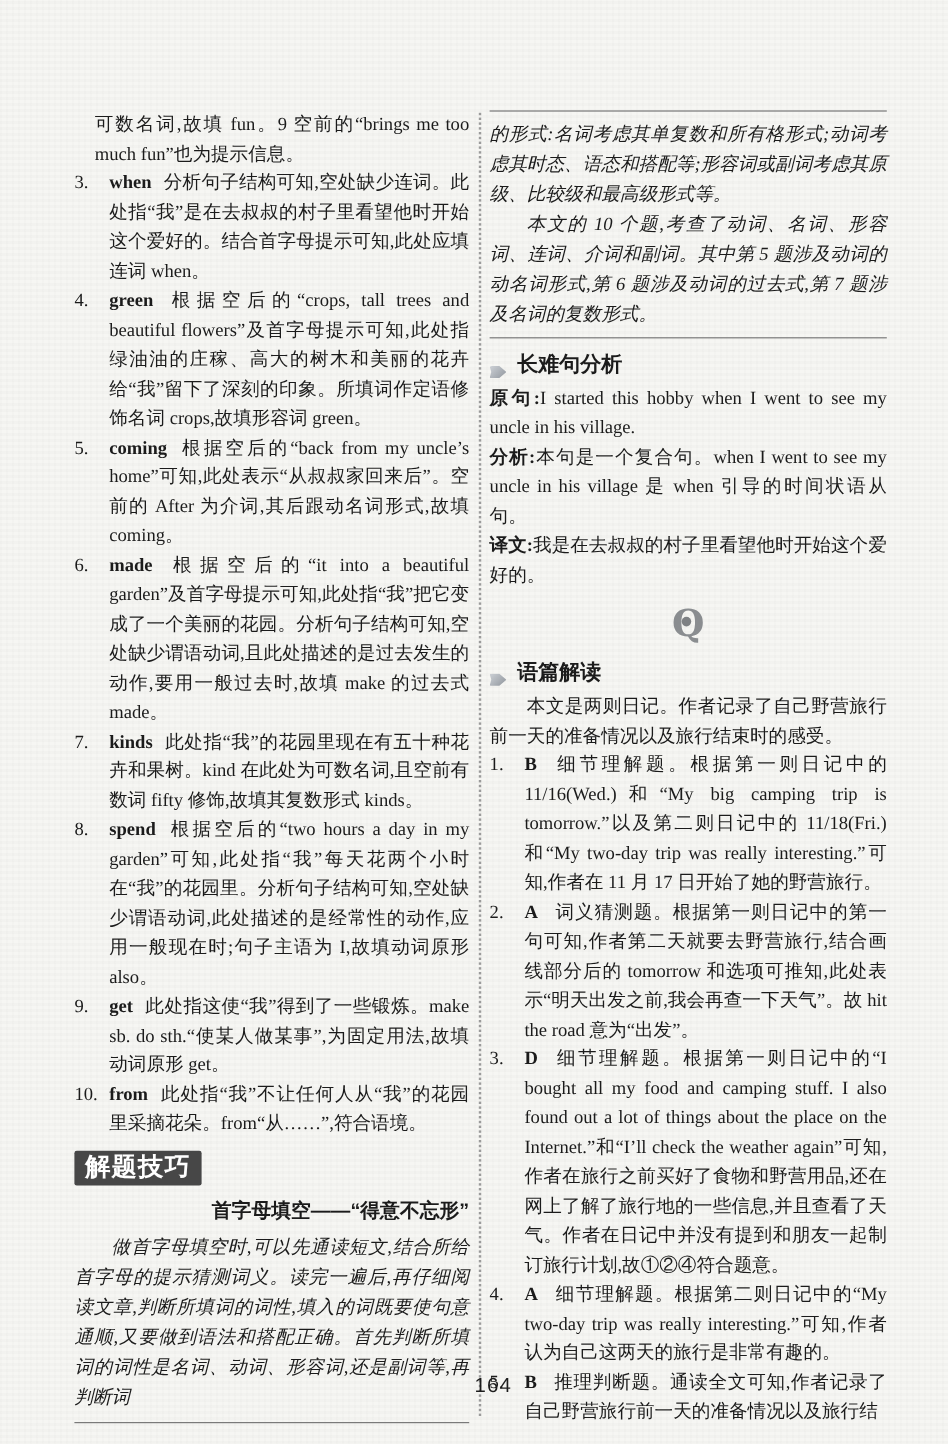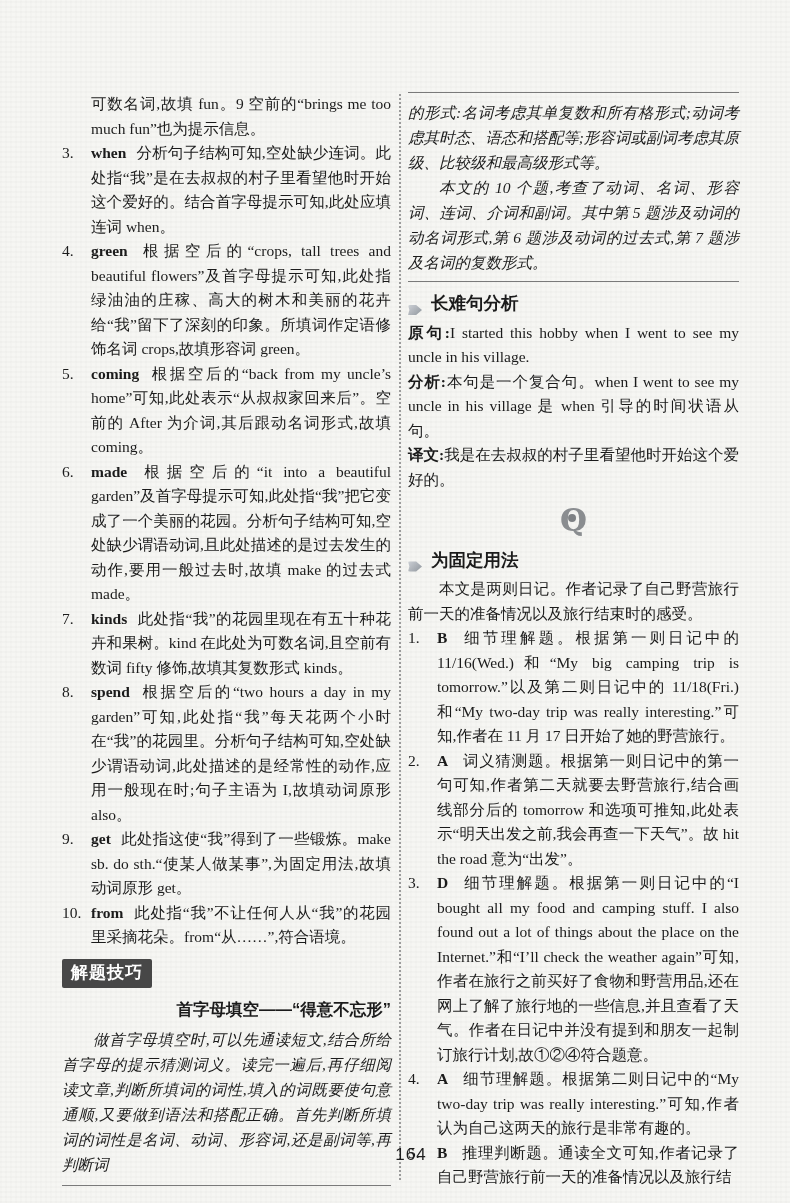--- a/index.html
+++ b/index.html
@@ -14,34 +14,34 @@
     -webkit-font-smoothing:antialiased;
   }
   .page{position:absolute;inset:0;overflow:hidden;}
   .columns{position:absolute;left:62px;top:92px;display:flex;}
   .col{font-size:15.5px;line-height:24.5px;}
   .col.left{width:329px;}
   .col.right{width:331px;}
   .vdivider{align-self:stretch;width:0;border-left:2px dotted #9b9b9b;margin:2px 7px 10px 8px;}
 
   .para{margin:0;text-align:justify;}
-  .para.intro{margin-left:29px;}
+  .para.intro{margin-left:17px;}
   .ind{text-indent:2em;}
 
   .item{position:relative;padding-left:29px;}
   .item .num{position:absolute;left:0;top:0;}
   .item .word{font-weight:bold;margin-right:10px;}
   .item .letter{font-weight:bold;margin-right:14px;}
   .itext{margin:0;text-align:justify;}
 
   .tipbox{margin-top:9px;}
   .tiplabel{
     display:inline-block;background:#474747;color:#ffffff;
     font-family:"Liberation Sans","DejaVu Sans",sans-serif;
-    font-size:17px;font-weight:bold;letter-spacing:1px;
+    font-size:21px;font-weight:bold;letter-spacing:1px;
     padding:2px 9px 3px 9px;border-radius:2px;
   }
   .tiptitle{
     text-align:right;font-weight:bold;font-size:16.5px;
     font-family:"Liberation Sans","DejaVu Sans",sans-serif;
     margin:9px 0 5px 0;
   }
   .tipbody{margin:0;text-align:justify;font-style:italic;line-height:25px;}
   .rule{border:none;border-bottom:1.5px solid #7a7a7a;height:0;}
   .rule.under-tip{margin-top:8px;}
@@ -144,21 +144,21 @@
       <p class="para"><b class="salabel">原句:</b><span>I started this hobby when I went to see my uncle in his village.</span></p>
       <p class="para"><b class="salabel">分析:</b><span>本句是一个复合句。when I went to see my uncle in his village 是 when 引导的时间状语从句。</span></p>
       <p class="para"><b class="salabel">译文:</b><span>我是在去叔叔的村子里看望他时开始这个爱好的。</span></p>
 
       <div class="clogo">
         <span class="q">Q</span>
       </div>
 
       <div class="secheader">
         <span class="marker"></span>
-        <span>为固定用法</span>
+        <span>语篇解读</span>
       </div>
       <p class="para ind">本文是两则日记。作者记录了自己野营旅行前一天的准备情况以及旅行结束时的感受。</p>
 
 
       <div class="item">
         <span class="num">1.</span>
         <p class="itext"><b class="letter">B</b><span>细节理解题。根据第一则日记中的 11/16(Wed.)和“My big camping trip is tomorrow.”以及第二则日记中的 11/18(Fri.)和“My two-day trip was really interesting.”可知,作者在 11 月 17 日开始了她的野营旅行。</span></p>
       </div>
       <div class="item">
         <span class="num">2.</span>

